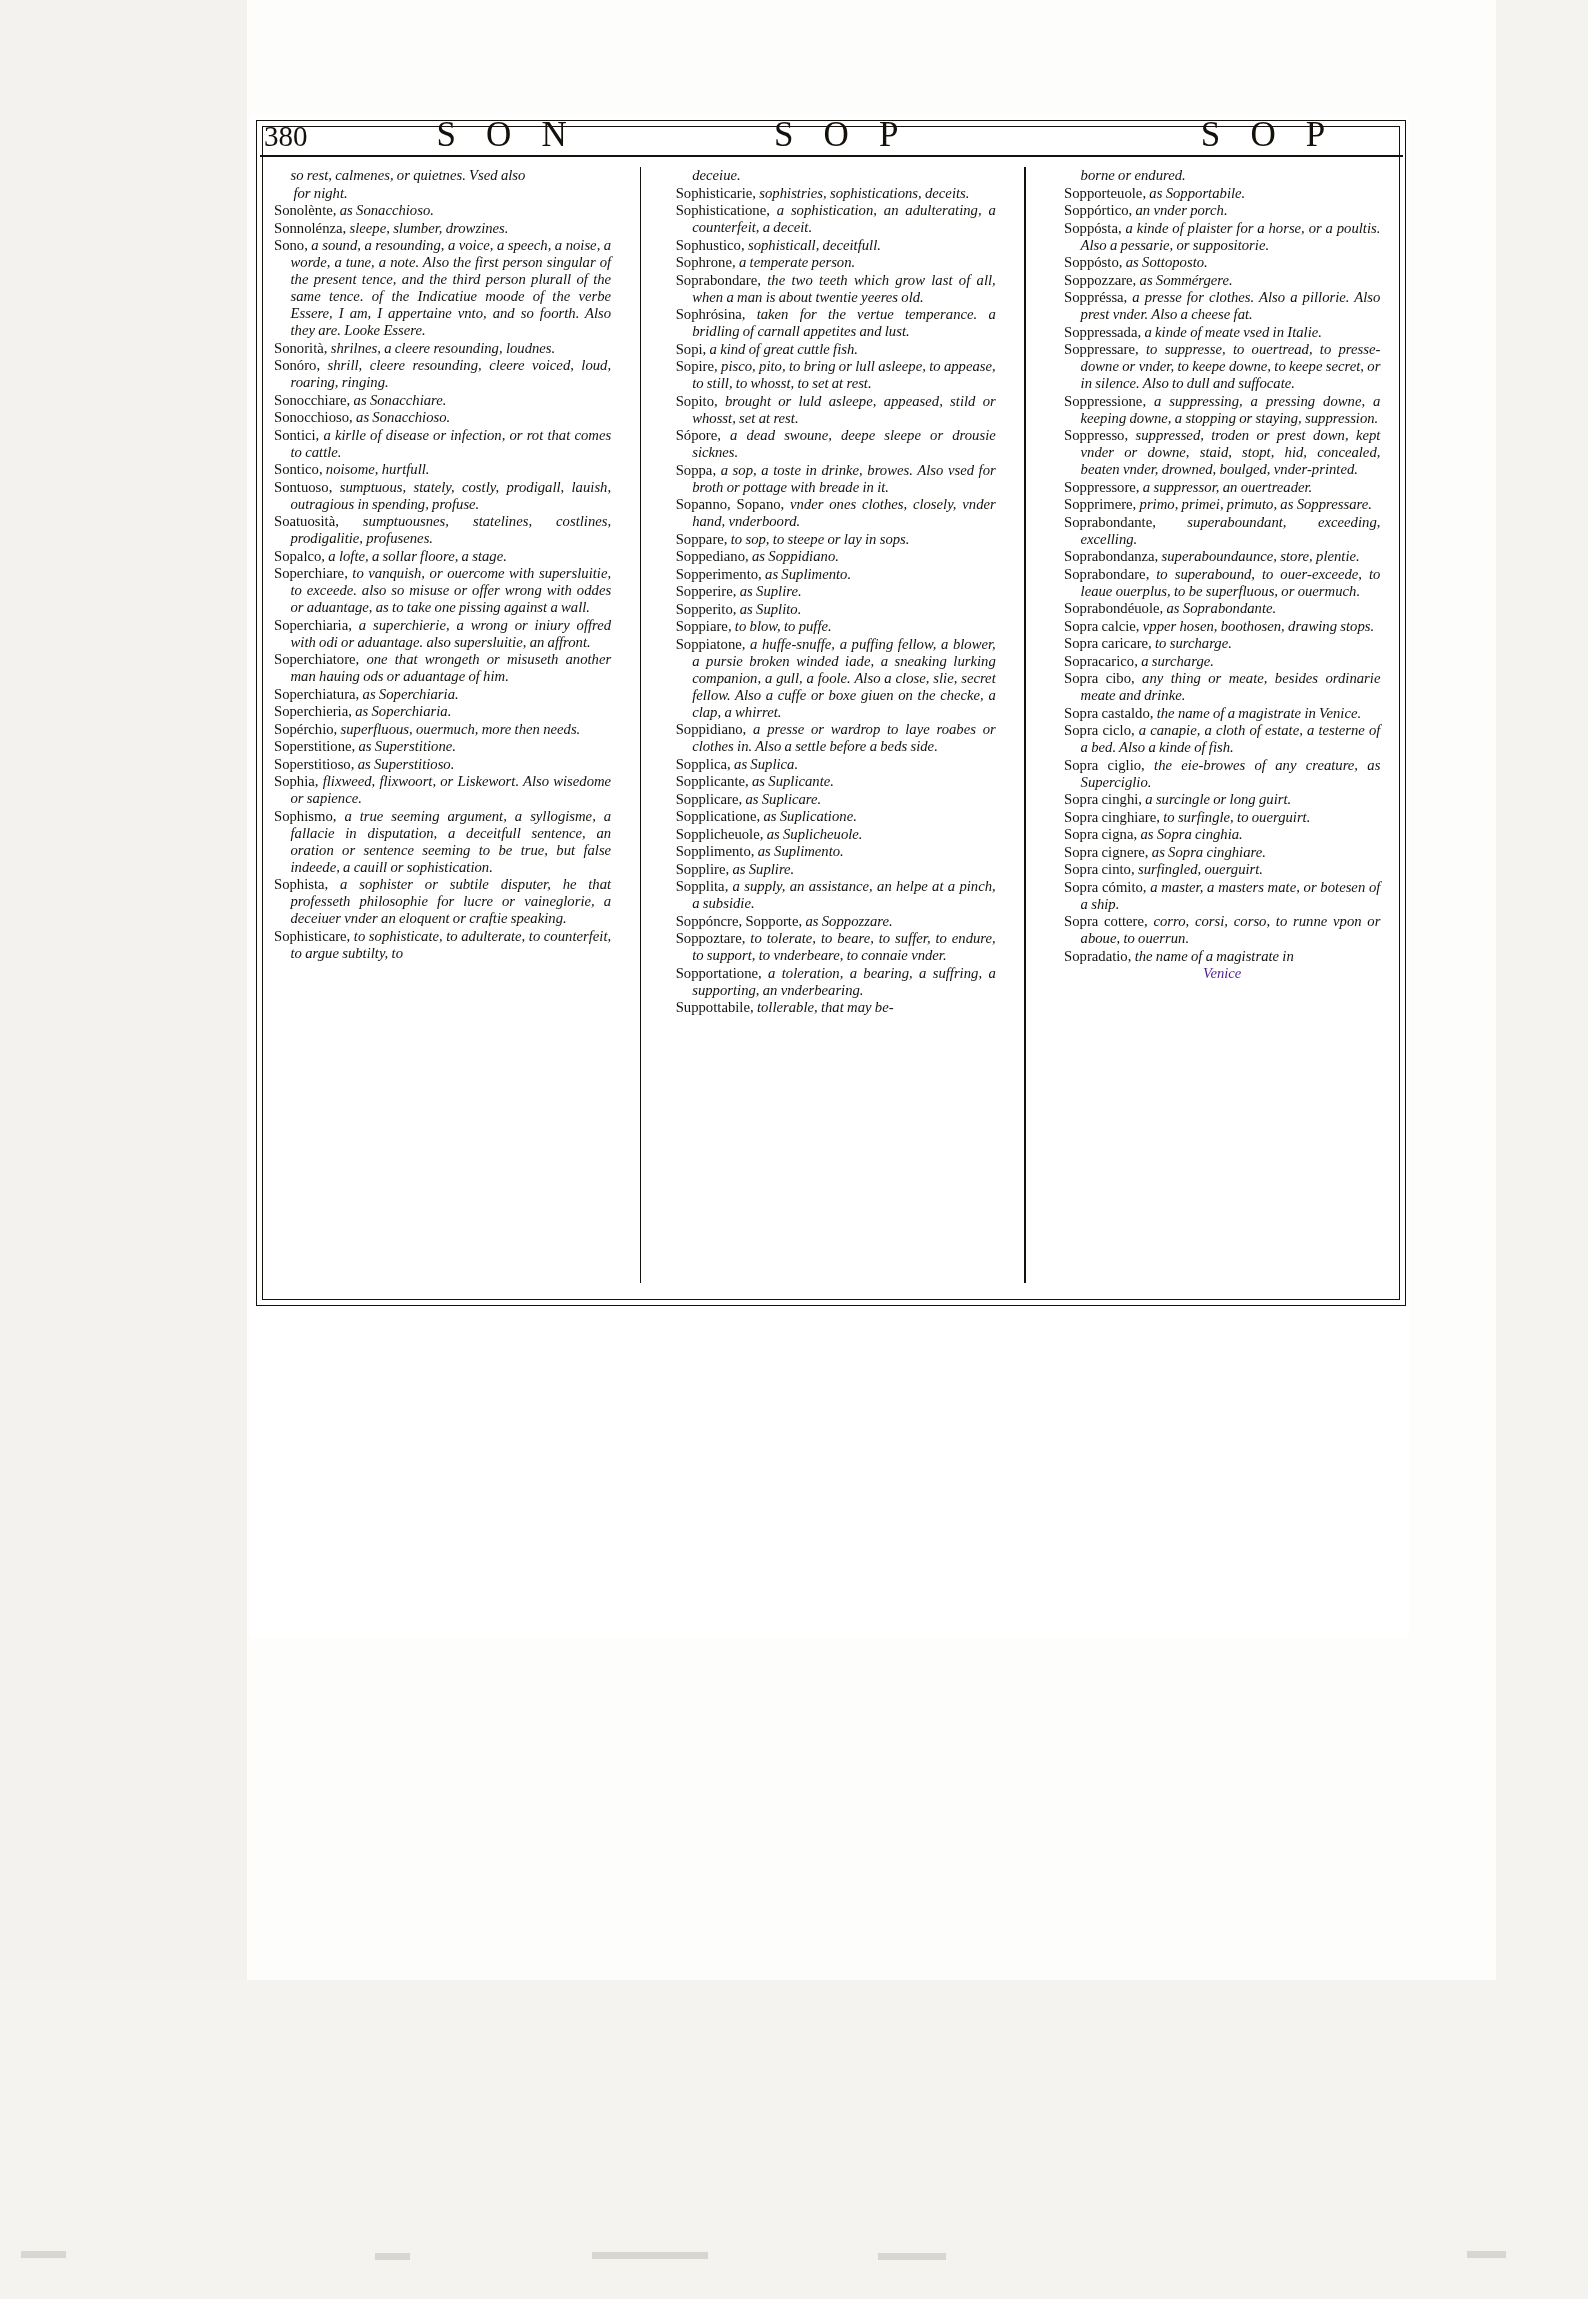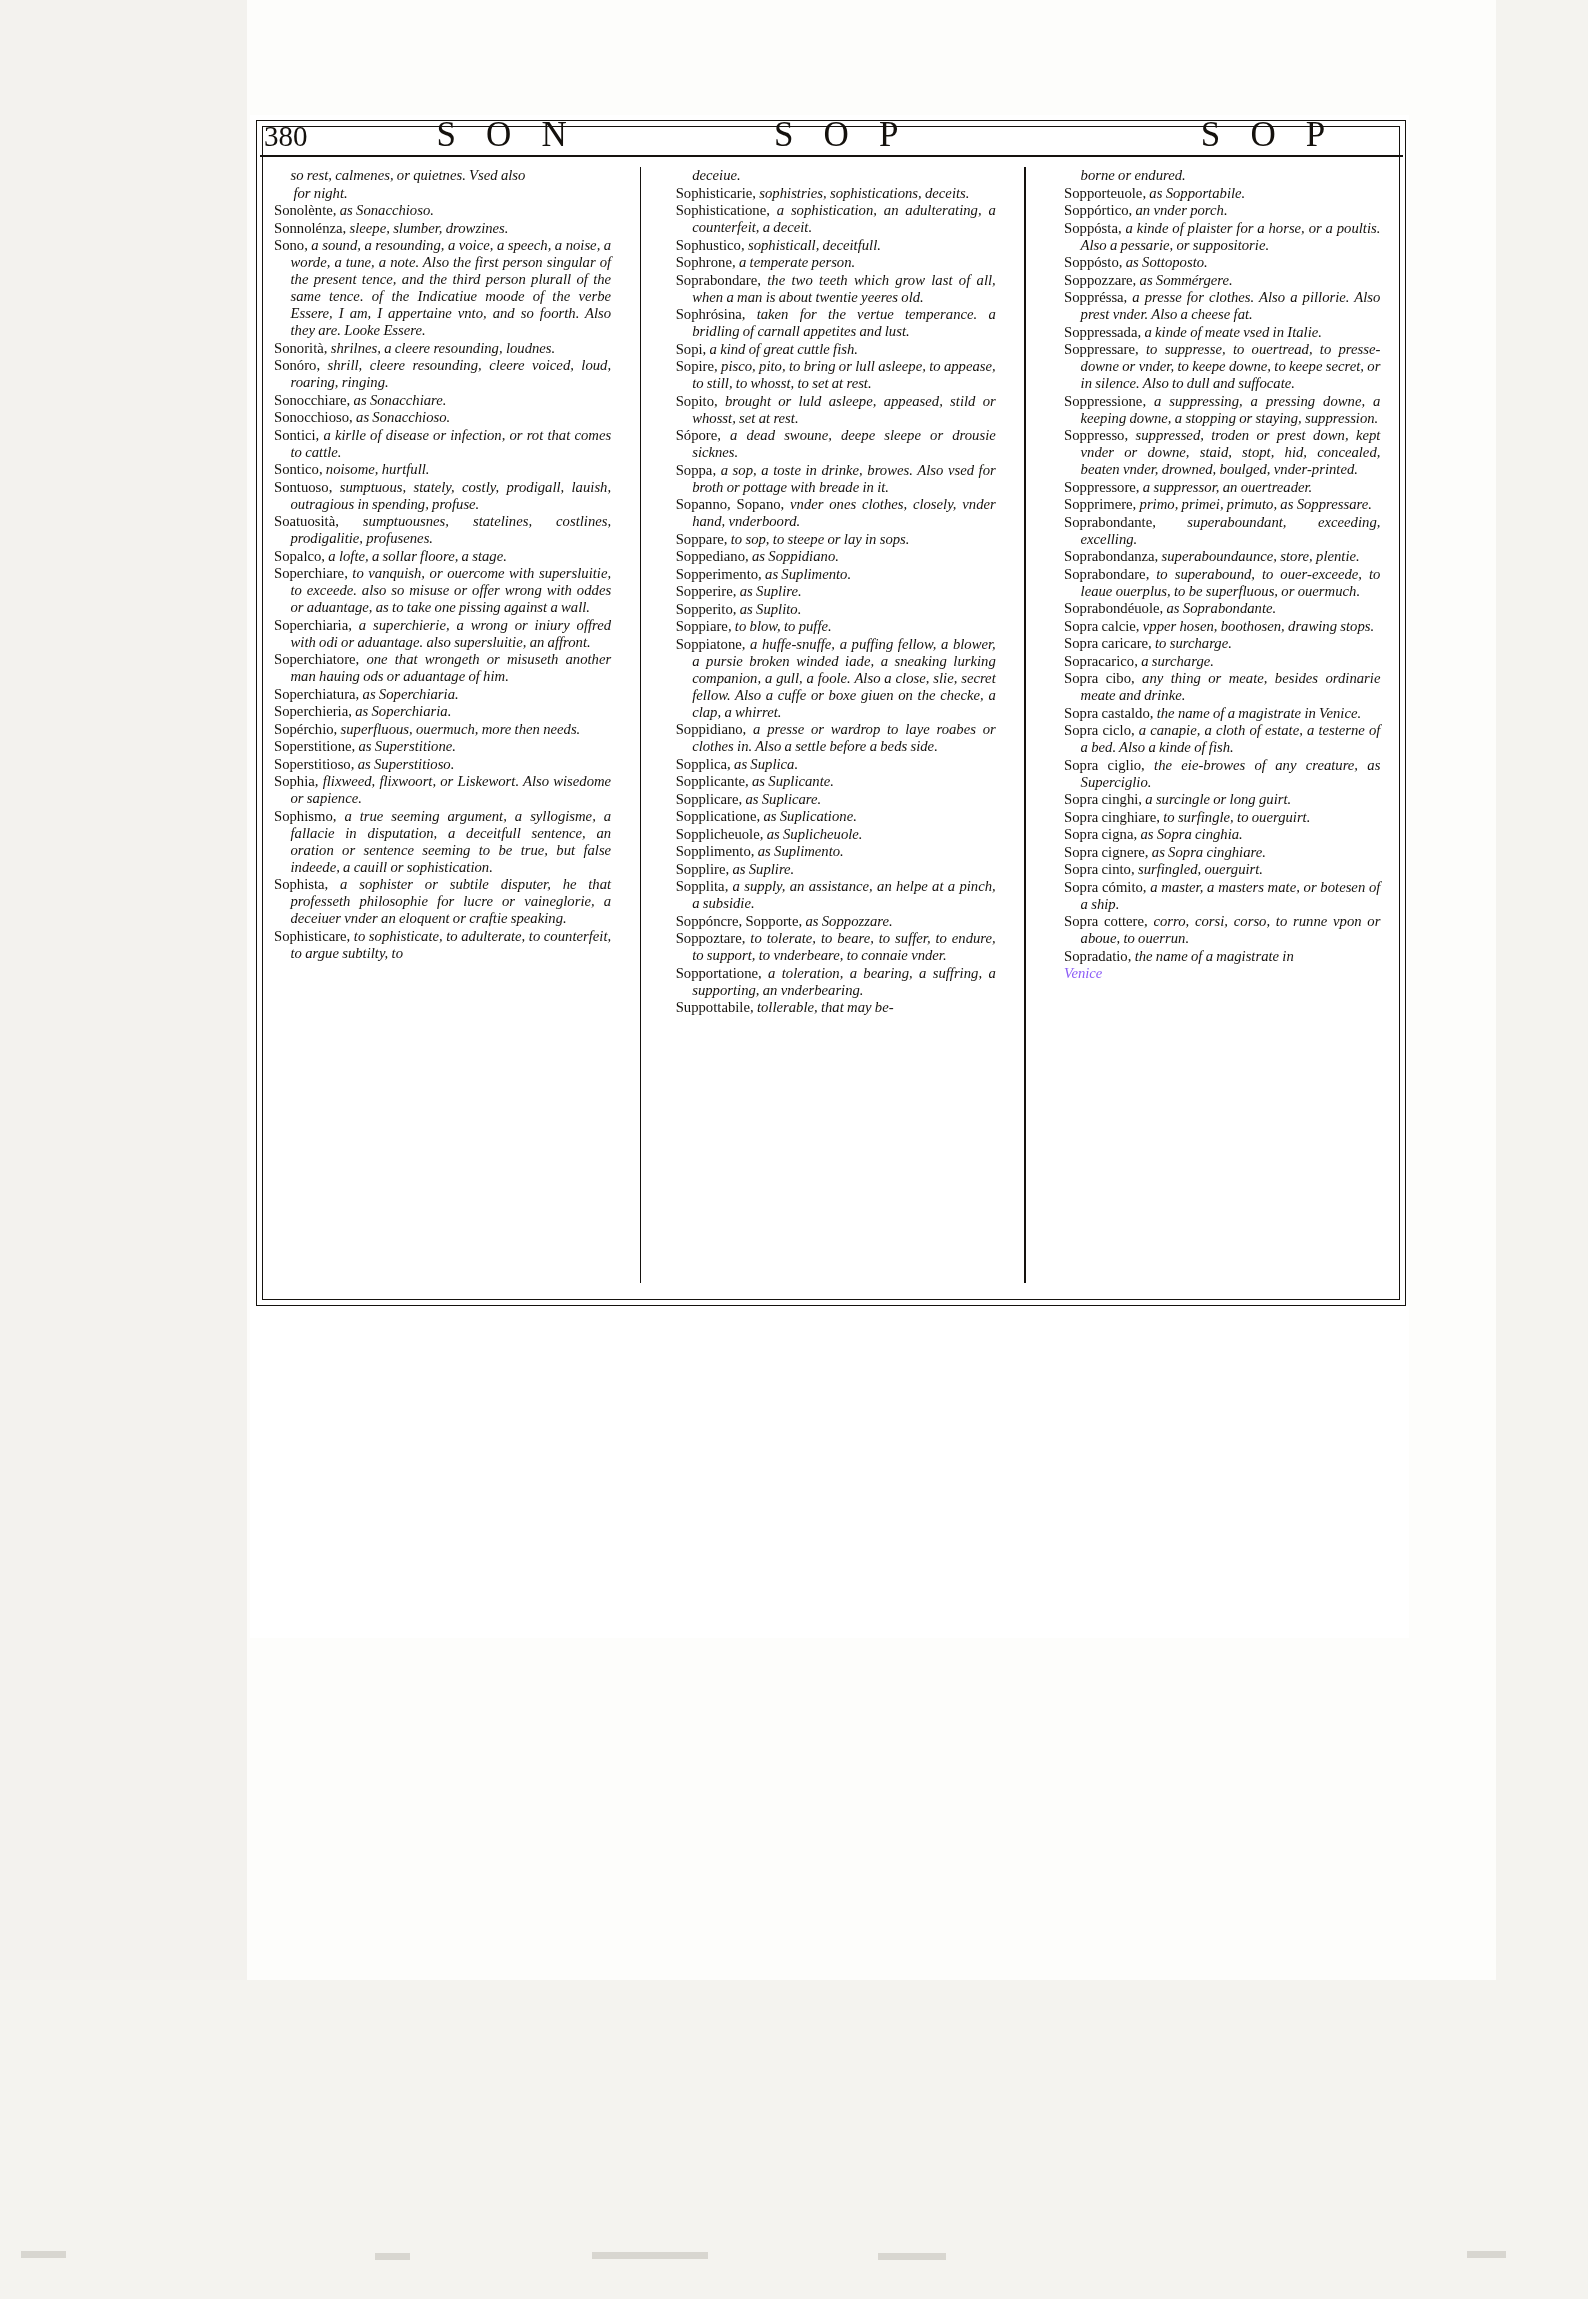--- a/index.html
+++ b/index.html
@@ -150,22 +150,22 @@
     text-indent: 0;
   }
   .entry.indent {
     padding-left: 19.4px;
     text-indent: 0;
   }
   .tail {
     font-size: 14.7px;
     line-height: 17px;
     font-style: italic;
-    text-align: left;
-    color: #8b5cf6;
+    text-align: center;
+    color: #4c1d95;
   }
 
   
   .scan-marks {
     position: absolute;
     left: 0;
     top: 2247px;
     width: 1588px;
     height: 25px;
   }

